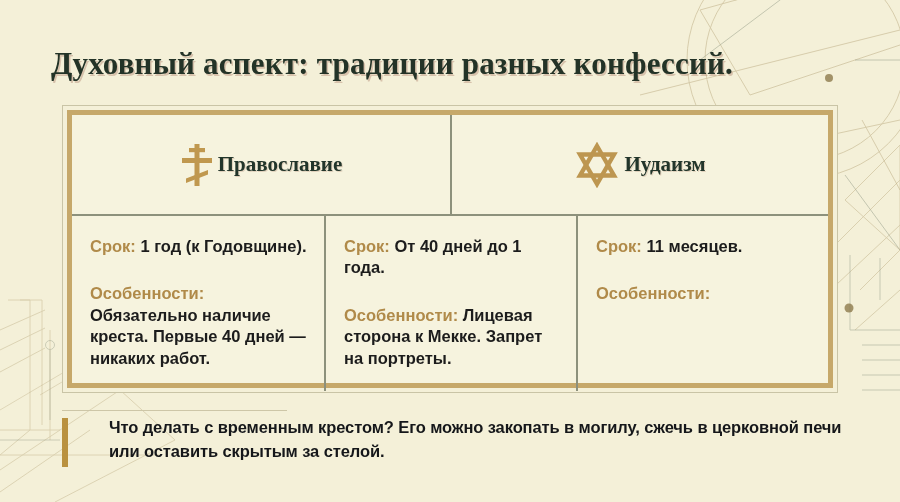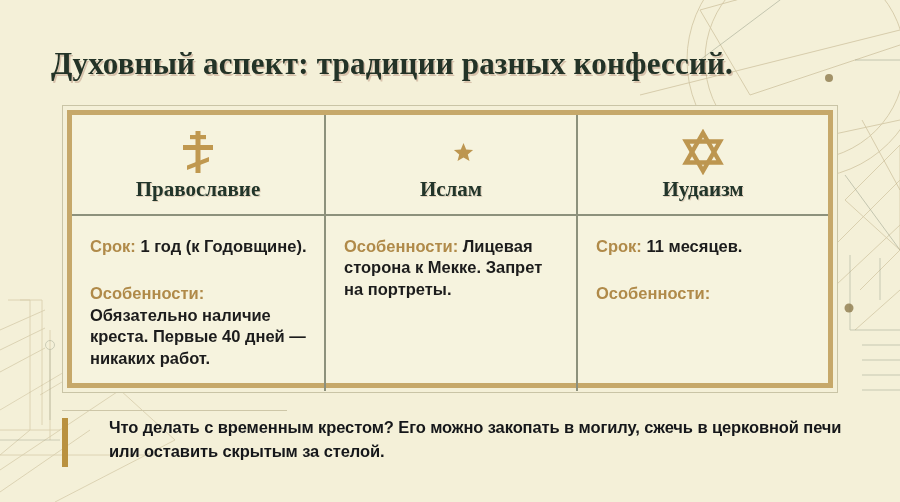--- a/index.html
+++ b/index.html
@@ -76,21 +76,21 @@
     position:relative;
   }
   .thead .col + .col,
   .tbody .col + .col{
     border-left:2px solid #8d917c;
   }
 
   .head-cell{
     height:100%;
     display:flex;
-    flex-direction:column;
+    flex-direction:row;
     align-items:center;
     justify-content:center;
     gap:4px;
   }
   .head-icon{
     height:46px;
     display:flex;align-items:center;justify-content:center;
   }
   .head-icon svg{display:block;}
   .head-label{
@@ -232,31 +232,20 @@
                   <rect x="9" y="6" width="16" height="4.2"></rect>
                   <rect x="2" y="16" width="30" height="5"></rect>
                   <polygon points="6,36.5 28,28 28,32.4 6,40.9"></polygon>
                 </g>
               </svg>
             </div>
             <div class="head-label">Православие</div>
           </div>
         </div>
 
-        <div class="col">
-          <div class="head-cell">
-            <div class="head-icon">
-              <svg width="48" height="46" viewBox="0 0 48 46" xmlns="http://www.w3.org/2000/svg">
-                <path d="M30 3 A20 20 0 1 0 30 43 A16.5 16.5 0 1 1 30 3 Z" fill="#bd9650"></path>
-                <polygon fill="#bd9650" points="36.5,14 39.2,20.4 46.1,20.9 40.8,25.4 42.5,32.1 36.5,28.4 30.5,32.1 32.2,25.4 26.9,20.9 33.8,20.4"></polygon>
-              </svg>
-            </div>
-            <div class="head-label">Ислам</div>
-          </div>
-        </div>
 
         <div class="col">
           <div class="head-cell">
             <div class="head-icon">
               <svg width="46" height="46" viewBox="0 0 46 46" xmlns="http://www.w3.org/2000/svg">
                 <g fill="none" stroke="#bd9650" stroke-width="4.4" stroke-linejoin="miter">
                   <polygon points="23,4 40,33.5 6,33.5"></polygon>
                   <polygon points="23,42 6,12.5 40,12.5"></polygon>
                 </g>
               </svg>
@@ -276,20 +265,23 @@
             </p>
             <p class="kv">
               <span class="lbl">Особенности:</span><span> Обязательно наличие креста. Первые 40 дней — никаких работ.</span>
             </p>
           </div>
         </div>
 
         <div class="col">
           <div class="body-cell">
             <p class="kv">
+              <span class="lbl">Срок:</span><span> От 40 дней до 1 года.</span>
+            </p>
+            <p class="kv">
               <span class="lbl">Особенности:</span><span> Лицевая сторона к Мекке. Запрет на портреты.</span>
             </p>
           </div>
         </div>
 
         <div class="col">
           <div class="body-cell">
             <p class="kv">
               <span class="lbl">Срок:</span><span> 11 месяцев.</span>
             </p>

